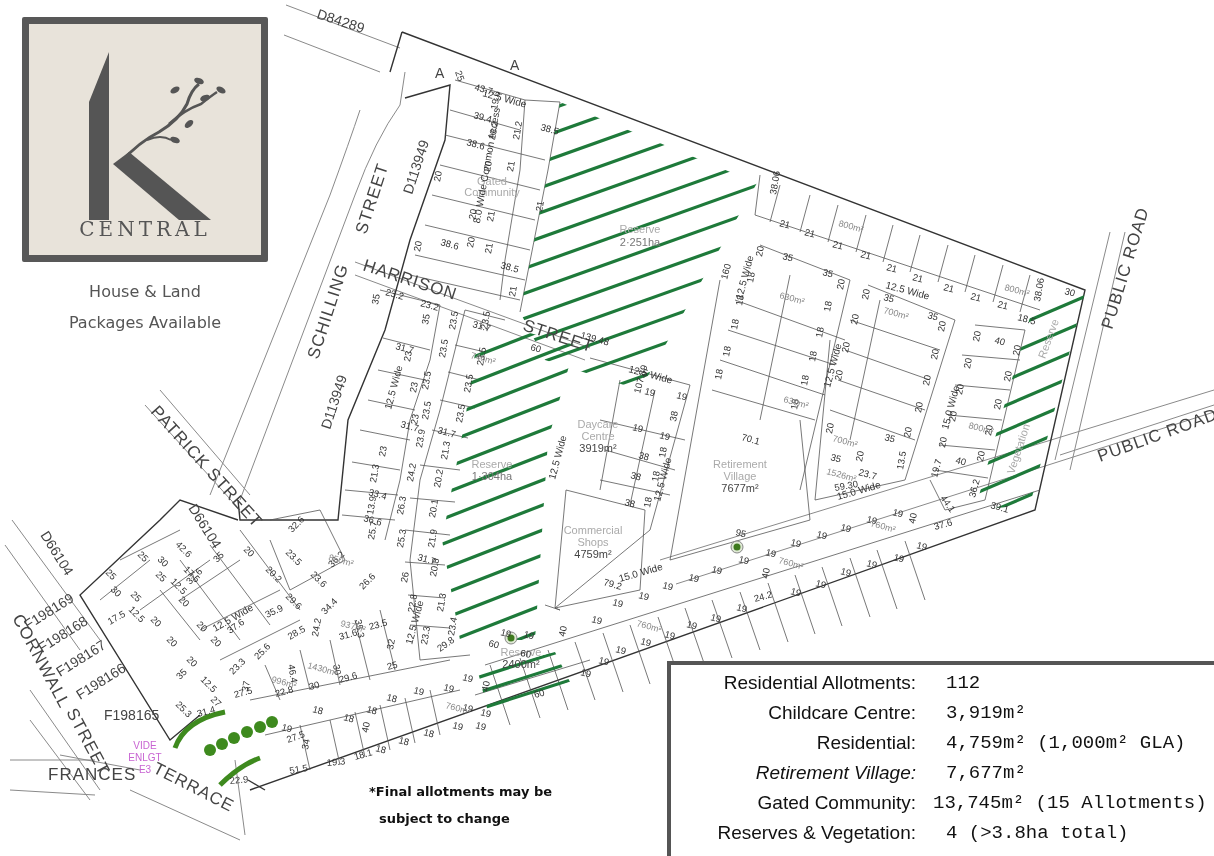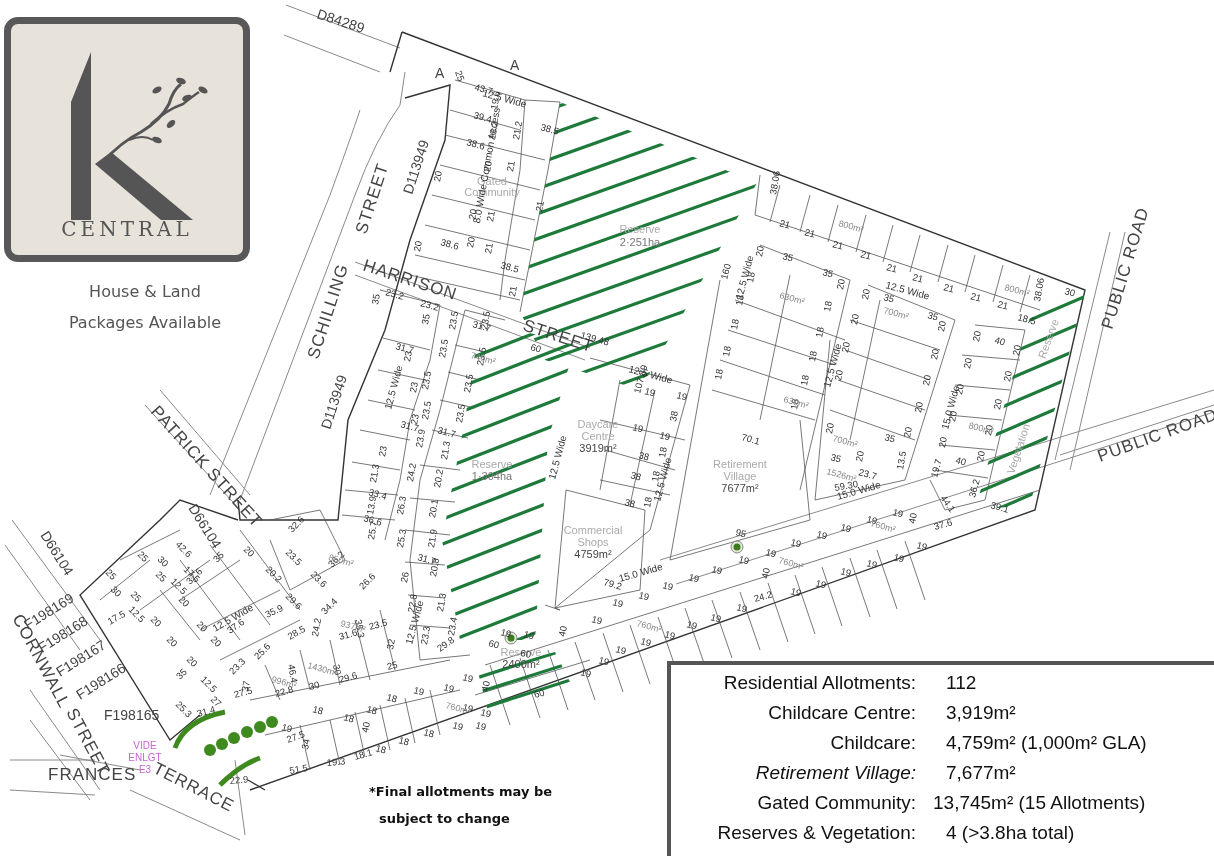--- a/index.html
+++ b/index.html
@@ -1,27 +1,27 @@
 <!DOCTYPE html>
 <html><head>
 <meta charset="utf-8">
 <style>
   html,body{margin:0;padding:0;background:#fff;}
   body{width:1214px;height:856px;position:relative;overflow:hidden;font-family:"Liberation Sans",sans-serif;}
   #map{position:absolute;left:0;top:0;width:1214px;height:856px;}
-  .logo{position:absolute;left:4px;top:17px;width:246px;height:245px;box-sizing:border-box;border:7px solid #585858;border-radius:14px;background:#e8e3da;}
+  .logo{position:absolute;left:22px;top:17px;width:246px;height:245px;box-sizing:border-box;border:7px solid #585858;border-radius:2px;background:#e8e3da;}
   .logo-central{position:absolute;left:0;right:0;bottom:14px;text-align:center;font-family:"DejaVu Serif",serif;font-size:20px;letter-spacing:4px;color:#555;}
   .tagline{position:absolute;left:14px;width:262px;text-align:center;font-family:"DejaVu Sans",sans-serif;font-size:16px;color:#555;line-height:31px;}
   .tagline.l1{top:276px;} .tagline.l2{top:307px;}
   .disclaimer{position:absolute;left:369px;top:778px;font-family:"DejaVu Sans",sans-serif;font-weight:bold;font-size:13px;line-height:27px;color:#111;}
   .disclaimer .l2{padding-left:10px;display:block;}
   .stats{position:absolute;left:667px;top:661px;width:560px;height:200px;border-left:4px solid #555;border-top:4px solid #555;box-sizing:border-box;background:#fff;}
   .stat-row{position:absolute;left:0;height:30px;font-size:19px;color:#111;white-space:nowrap;}
   .stat-label{position:absolute;right:0;text-align:right;width:240px;}
-  .stat-value{position:absolute;left:0;}
+  .stat-value{position:absolute;left:0;font-family:Liberation Mono, monospace;}
   svg text{font-family:"Liberation Sans",sans-serif;}
 </style>
 </head>
 <body>
 
 <svg id="map" viewBox="0 0 1214 856" xmlns="http://www.w3.org/2000/svg">
   <defs>
     <clipPath id="resN">
         <polygon points="560,102 757,183 640,390 545,360 520,312 548,170"></polygon>
       </clipPath>
@@ -527,21 +527,21 @@
 <div class="stats">
   <div class="stat-row" style="top:7px;">
     <span class="stat-label" style="left:0;width:245px;">Residential Allotments:</span>
     <span class="stat-value" style="left:275px;">112</span>
   </div>
   <div class="stat-row" style="top:37px;">
     <span class="stat-label" style="left:0;width:245px;">Childcare Centre:</span>
     <span class="stat-value" style="left:275px;">3,919m²</span>
   </div>
   <div class="stat-row" style="top:67px;">
-    <span class="stat-label" style="left:0;width:245px;">Childcare:</span>
+    <span class="stat-label" style="left:0;width:245px;">Residential:</span>
     <span class="stat-value" style="left:275px;">4,759m² (1,000m² GLA)</span>
   </div>
   <div class="stat-row" style="top:97px;">
     <span class="stat-label" style="left:0;width:245px;font-style:italic;">Retirement Village:</span>
     <span class="stat-value" style="left:275px;">7,677m²</span>
   </div>
   <div class="stat-row" style="top:127px;">
     <span class="stat-label" style="left:0;width:245px;">Gated Community:</span>
     <span class="stat-value" style="left:262px;">13,745m²  (15 Allotments)</span>
   </div>

